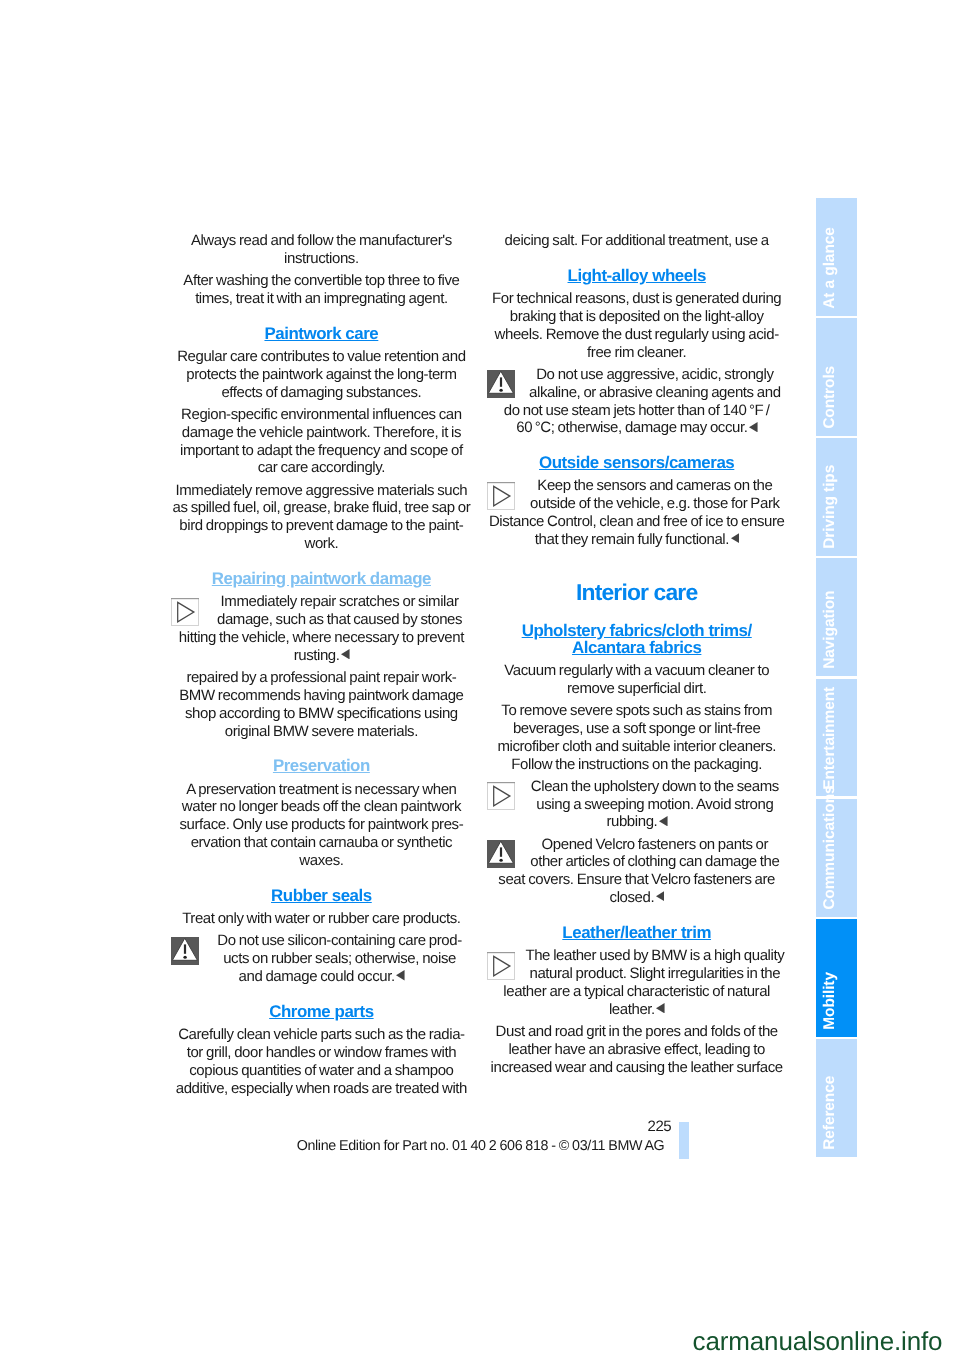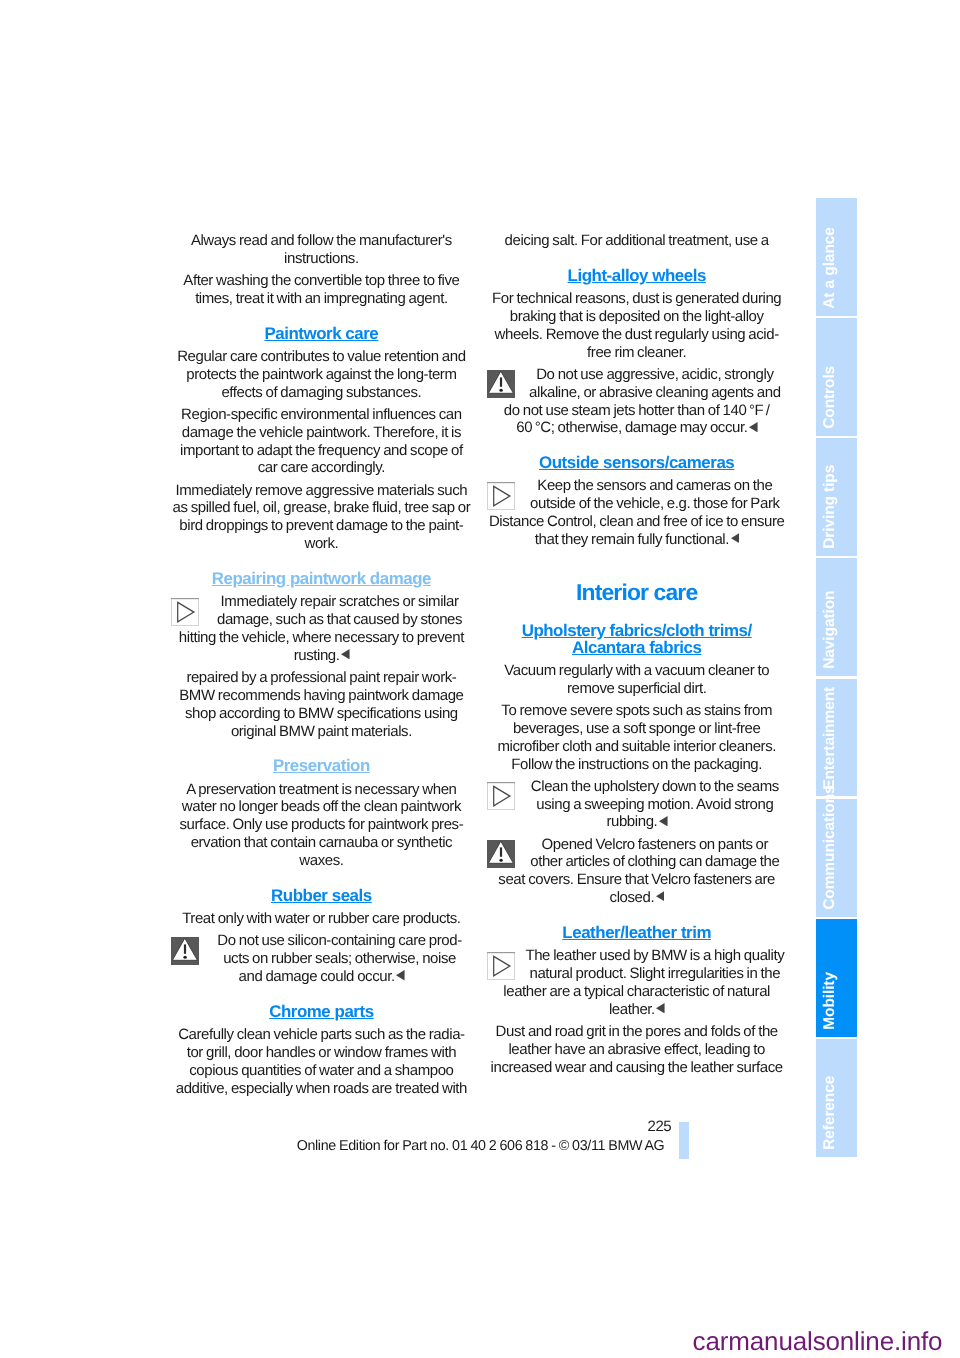--- a/index.html
+++ b/index.html
@@ -46,21 +46,21 @@
             font-size:15.5px;font-weight:bold;color:#ffffff;letter-spacing:-0.1px;
             line-height:15.4px;}
 
   .pagenum{position:absolute;left:300px;top:1117.5px;width:371.3px;text-align:right;
            font-size:15px;letter-spacing:-0.42px;line-height:18px;color:#1a1a1a;}
   .footline{position:absolute;left:260px;top:1136.5px;width:404.4px;text-align:right;
             font-size:14.3px;letter-spacing:-0.35px;word-spacing:-0.5px;line-height:18px;
             color:#1a1a1a;}
   .footbar{position:absolute;left:679px;top:1122px;width:10px;height:37.4px;background:#bddcfd;}
   .watermark{position:absolute;left:500px;top:1326.3px;width:442.4px;text-align:right;
-             font-size:26px;letter-spacing:-0.15px;line-height:30px;color:#701a75;}
+             font-size:26px;letter-spacing:-0.15px;line-height:30px;color:#14532d;}
 </style>
 </head>
 <body>
 
 <div class="page">
   <div class="col col-left">
       <p class="blk">
         <span class="ln">Always read and follow the manufacturer's</span>
         <span class="ln">instructions.</span>
       </p>
@@ -102,21 +102,21 @@
         <span class="ln ind"><span>damage, such as that caused by stones</span></span>
         <span class="ln"><span>hitting the vehicle, where necessary to prevent</span></span>
         <span class="ln"><span>rusting.</span><span class="endmark" aria-label="◀"><svg width="8.6" height="10.4" viewBox="0 0 86 104">
               <path d="M86 0 L86 104 L0 52 Z" fill="#434343"></path>
             </svg></span></span>
       </p>
       <p class="blk">
         <span class="ln">repaired by a professional paint repair work-</span>
         <span class="ln">BMW recommends having paintwork damage</span>
         <span class="ln">shop according to BMW specifications using</span>
-        <span class="ln">original BMW paint materials.</span>
+        <span class="ln">original BMW severe materials.</span>
       </p>
       <h3>
         <span class="ln">Preservation</span>
       </h3>
       <p class="blk">
         <span class="ln">A preservation treatment is necessary when</span>
         <span class="ln">water no longer beads off the clean paintwork</span>
         <span class="ln">surface. Only use products for paintwork pres-</span>
         <span class="ln">ervation that contain carnauba or synthetic</span>
         <span class="ln">waxes.</span>

